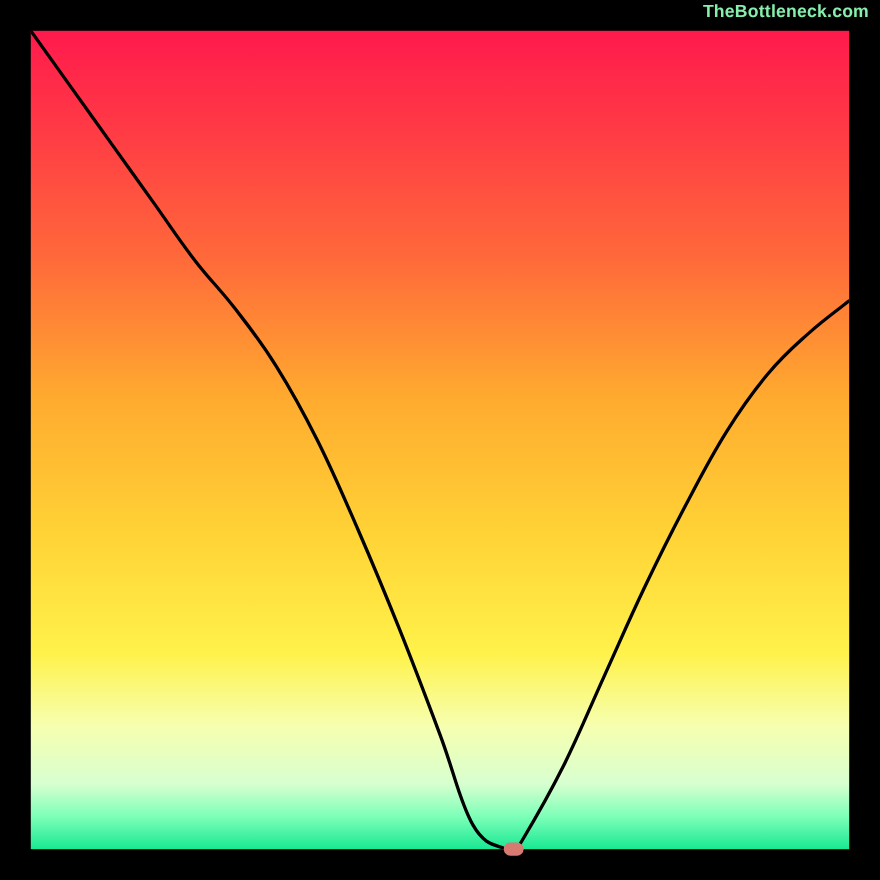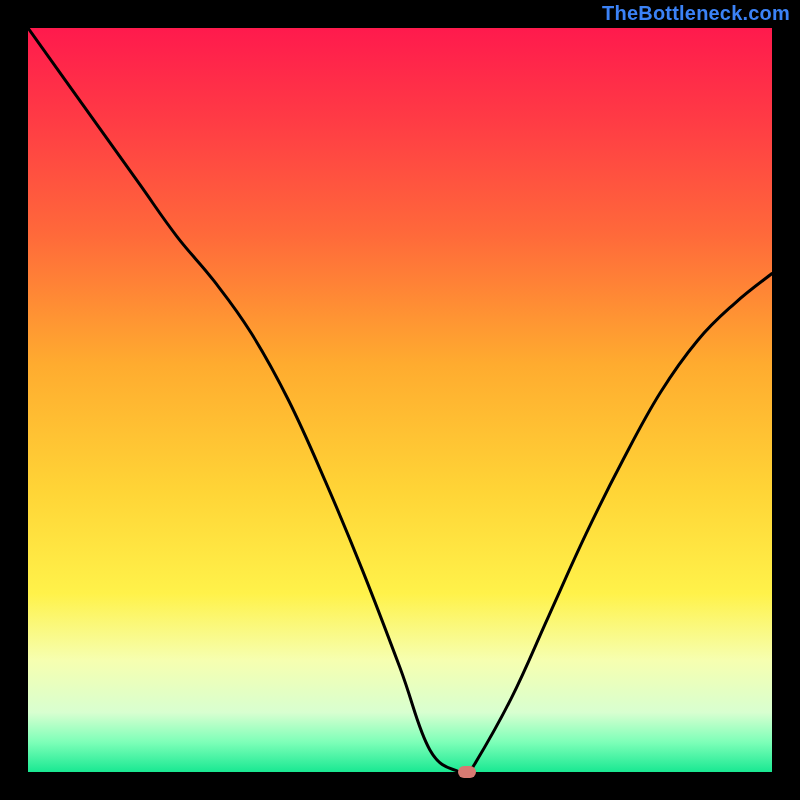--- a/index.html
+++ b/index.html
@@ -14,23 +14,23 @@
     position: relative;
     width: 800px;
     height: 800px;
     background: #000;
   }
   .watermark {
     position: absolute;
     top: 2px;
     right: 10px;
     font-family: Arial, Helvetica, sans-serif;
-    font-size: 20px;
+    font-size: 16px;
     font-weight: 600;
-    color: #3b82f6;
+    color: #86efac;
     letter-spacing: 0.2px;
     user-select: none;
   }
   .plot {
     position: absolute;
     left: 28px;
     top: 28px;
     width: 744px;
     height: 744px;
     

